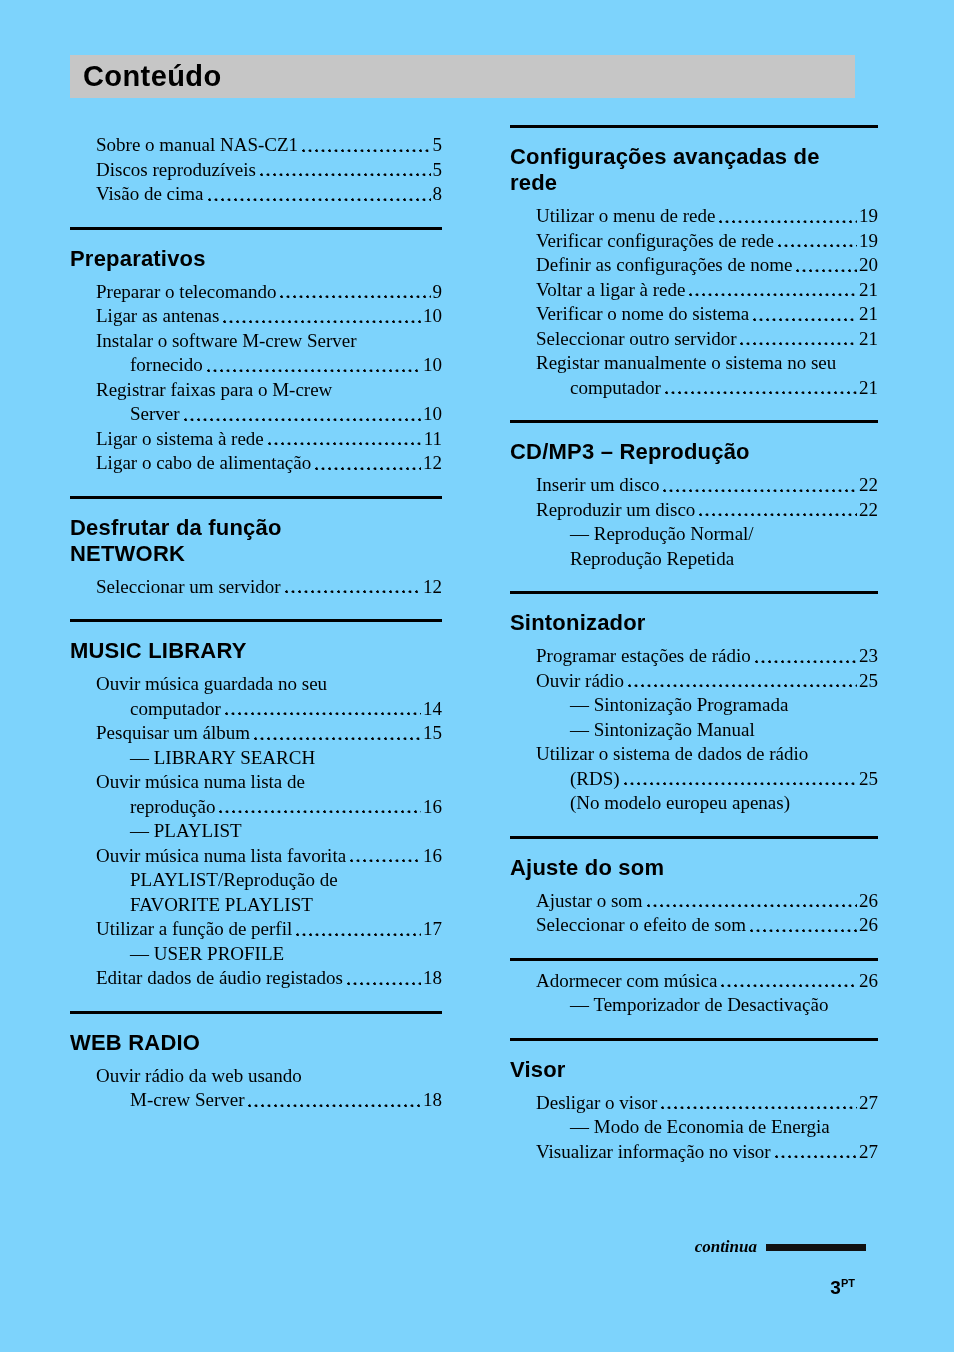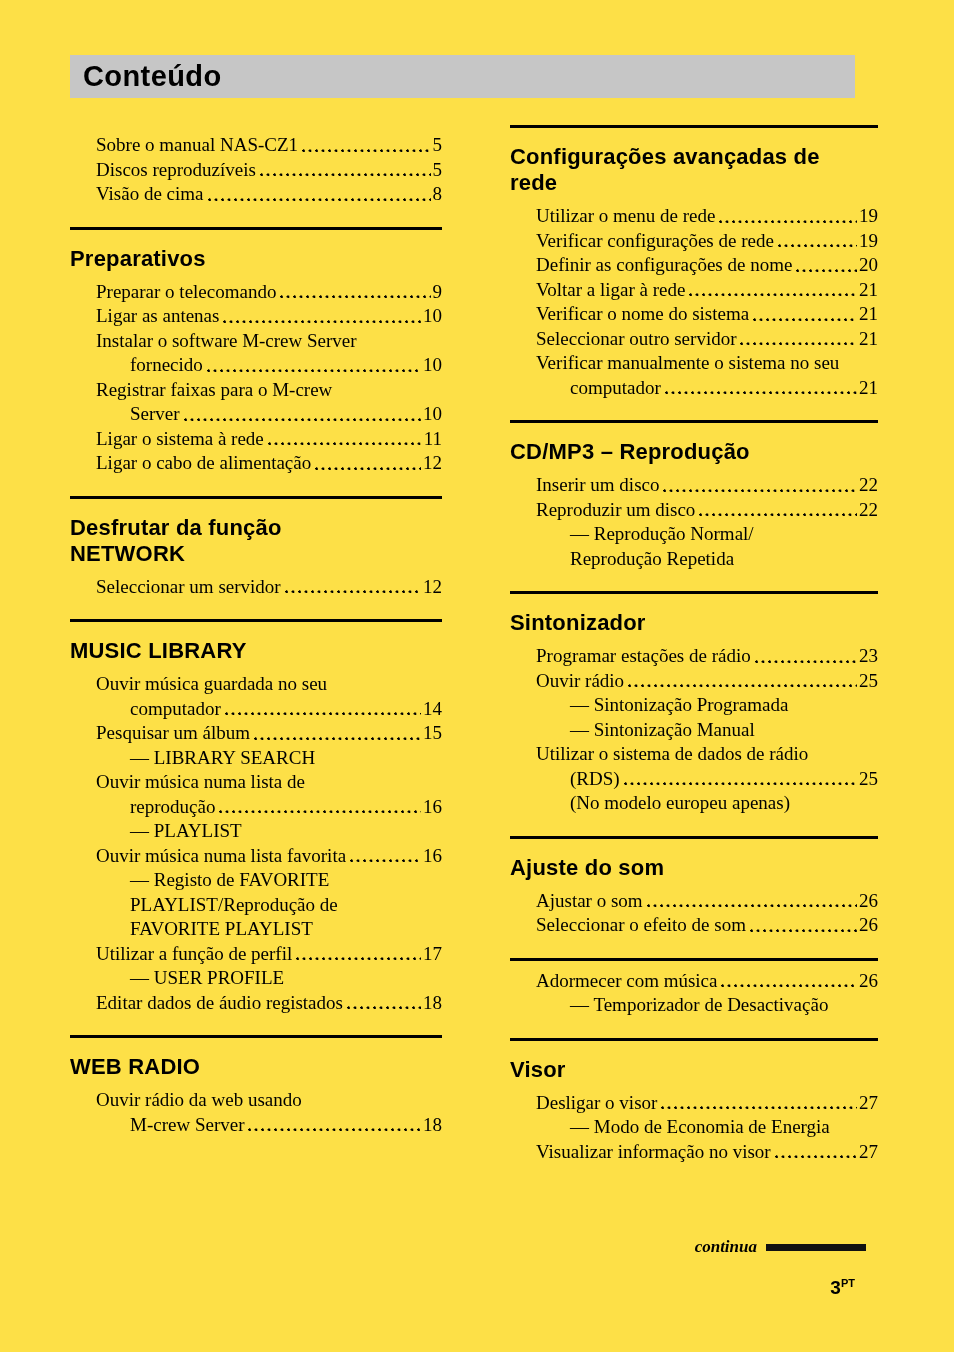--- a/index.html
+++ b/index.html
@@ -7,21 +7,21 @@
   body {
     width: 954px; height: 1352px;
     font-family: "Liberation Serif", serif;
     color: #000;
     overflow: hidden;
   }
   .page {
     position: relative;
     width: 954px; height: 1352px;
     padding: 55px 99px 0 70px;
-    background: #fde047;
+    background: #7dd3fc;
   }
   .title-bar {
     height: 43px;
     background: #c6c6c6;
     display: flex; align-items: center;
     padding-left: 13px;
     margin-bottom: 27px;
   }
   .title-bar h1 {
     font-family: "Liberation Sans", sans-serif;
@@ -202,23 +202,20 @@
             </div>
             <div class="toc-line indent">
               <span class="t">— PLAYLIST</span>
             </div>
             <div class="toc-line">
               <span class="t">Ouvir música numa lista favorita</span>
               <span class="leader"></span>
               <span class="p">16</span>
             </div>
             <div class="toc-line indent">
-              <span class="t">— Registo de FAVORITE</span>
-            </div>
-            <div class="toc-line indent">
               <span class="t">PLAYLIST/Reprodução de</span>
             </div>
             <div class="toc-line indent">
               <span class="t">FAVORITE PLAYLIST</span>
             </div>
             <div class="toc-line">
               <span class="t">Utilizar a função de perfil</span>
               <span class="leader"></span>
               <span class="p">17</span>
             </div>
@@ -277,21 +274,21 @@
               <span class="t">Verificar o nome do sistema</span>
               <span class="leader"></span>
               <span class="p">21</span>
             </div>
             <div class="toc-line">
               <span class="t">Seleccionar outro servidor</span>
               <span class="leader"></span>
               <span class="p">21</span>
             </div>
             <div class="toc-line">
-              <span class="t">Verificar manualmente o sistema no seu</span>
+              <span class="t">Registar manualmente o sistema no seu</span>
             </div>
             <div class="toc-line indent">
               <span class="t">computador</span>
               <span class="leader"></span>
               <span class="p">21</span>
             </div>
           </div>
         </section>
         <section class="toc-section">
           <div class="rule"></div>

